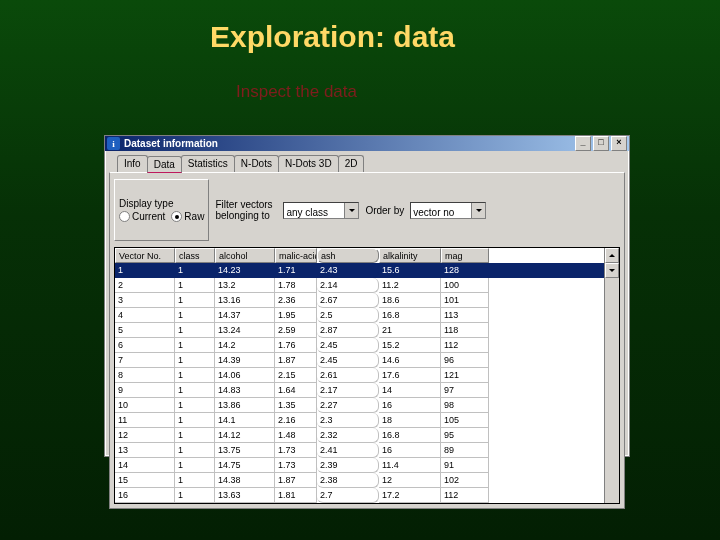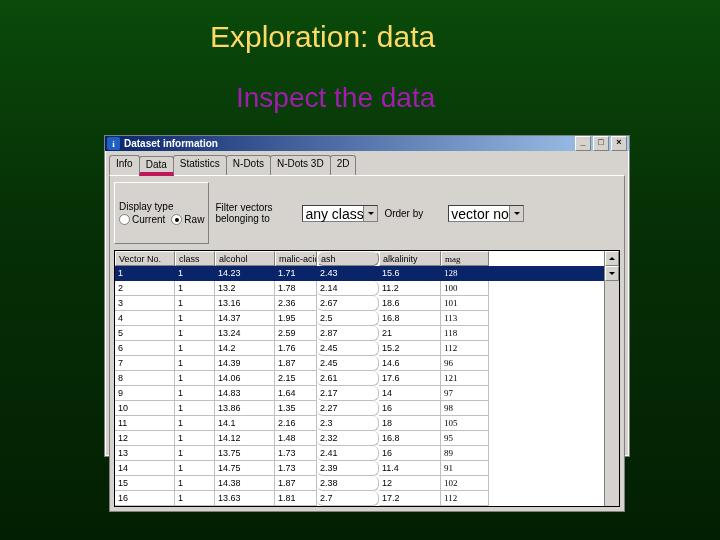--- a/index.html
+++ b/index.html
@@ -5,27 +5,27 @@
   html, body {
     margin: 0; padding: 0;
     width: 720px; height: 540px;
     background: linear-gradient(to bottom, #0a4a0a 0%, #063006 40%, #031f03 100%);
     font-family: Arial, sans-serif;
     overflow: hidden;
   }
   .slide-title {
     color: #ffd966;
     font-size: 30px;
-    font-weight: normal;
+    font-weight: bold;
     position: absolute;
     top: 20px; left: 210px;
   }
   .slide-sub {
-    color: #a21caf;
-    font-size: 28px;
+    color: #7f1d1d;
+    font-size: 17px;
     position: absolute;
     top: 82px; left: 236px;
   }
   
   .appwin {
     position: absolute;
     left: 104px; top: 135px;
     width: 524px; height: 320px;
     background: #d6d3ce;
     border: 1px solid #808080;
@@ -61,37 +61,37 @@
     border-top-color:#fff; border-left-color:#fff;
     margin-left:2px;
     font-size:9px;
     line-height:11px;
     text-align:center;
     color:#000;
     font-family: Arial;
   }
   .tabs {
     display:flex;
-    padding: 4px 4px 0 4px;
+    padding: 4px 4px 0 12px;
     gap:0;
   }
   .tab {
     padding: 2px 6px;
     border:1px solid #808080;
     border-bottom: none;
     background:#d6d3ce;
     border-top-left-radius:3px;
     border-top-right-radius:3px;
     margin-right:-1px;
     font-size:10px;
     position:relative;
   }
   .tab.active {
     background:#d6d3ce;
-    border-bottom:4px solid #be185d;
+    border-bottom:1px solid #be185d;
     z-index:2;
     top:1px;
   }
   .tabpanel {
     border:1px solid #808080;
     border-top-color:#fff;
     margin:0 4px 4px 4px;
     flex:1;
     background:#d6d3ce;
     display:flex;
@@ -114,24 +114,23 @@
   .grptitle { font-size:10px; margin-bottom:2px;}
   .radio { display:flex; align-items:center; gap:2px; font-size:10px;}
   .radio .dot {
     width:9px;height:9px;border:1px solid #808080;border-radius:50%;
     background:#fff; display:inline-flex;align-items:center;justify-content:center;
   }
   .radio .dot.sel::after{content:"";width:4px;height:4px;background:#000;border-radius:50%;}
   .combo {
     background:#fff;border:1px solid #808080;
     border-top-color:#404040;border-left-color:#404040;
-    height:15px; display:flex;align-items:flex-start;
-    padding:0 2px; min-width:60px; font-size:14px;
+    height:15px; display:flex;align-items:flex-end;
+    padding:0 2px; min-width:60px; font-size:10px;
     position:relative;
-    margin-left:19px;
   }
   .combo .arrow{
     position:absolute;right:0;top:0;bottom:0;width:13px;
     background:#d6d3ce;border-left:1px solid #808080;
     display:flex;align-items:center;justify-content:center;
   }
   .combo .arrow::after{content:"";border:3px solid transparent;border-top:3px solid #000;margin-top:3px;}
   .grid {
     flex:1;
     overflow:hidden;
@@ -155,21 +154,21 @@
     box-sizing:border-box;
   }
   .ghead .gc {
     background:#d6d3ce;
     border-right:1px solid #808080;
     border-bottom:1px solid #808080;
     border-top:1px solid #fff;
     border-left:1px solid #fff;
   }
   .c0{width:60px;} .c1{width:40px;} .c2{width:60px;}
-  .c3{width:42px;} .c4{width:62px;border-radius:6px;} .c5{width:62px;} .c6{width:48px;font-family:Liberation Serif, serif;}
+  .c3{width:42px;} .c4{width:62px;border-radius:6px;} .c5{width:62px;} .c6{width:48px;}
   .grow.sel { background:#0a246a; color:#fff;}
   .grow.sel .gc{border-right-color:#0a246a;border-bottom-color:#0a246a;}
   .gridbody{flex:1;overflow:hidden;}
   .vscroll{
     width:14px;background:#d6d3ce;border-left:1px solid #808080;
   }
   .gridwrap{display:flex;flex:1;overflow:hidden;}
   .sbtn{height:13px;background:#d6d3ce;border:1px solid #808080;border-top-color:#fff;border-left-color:#fff;display:flex;align-items:center;justify-content:center;}
   .sbtn::after{content:"";border:3px solid transparent;}
   .sbtn.up::after{border-bottom:3px solid #000;margin-bottom:3px;}

